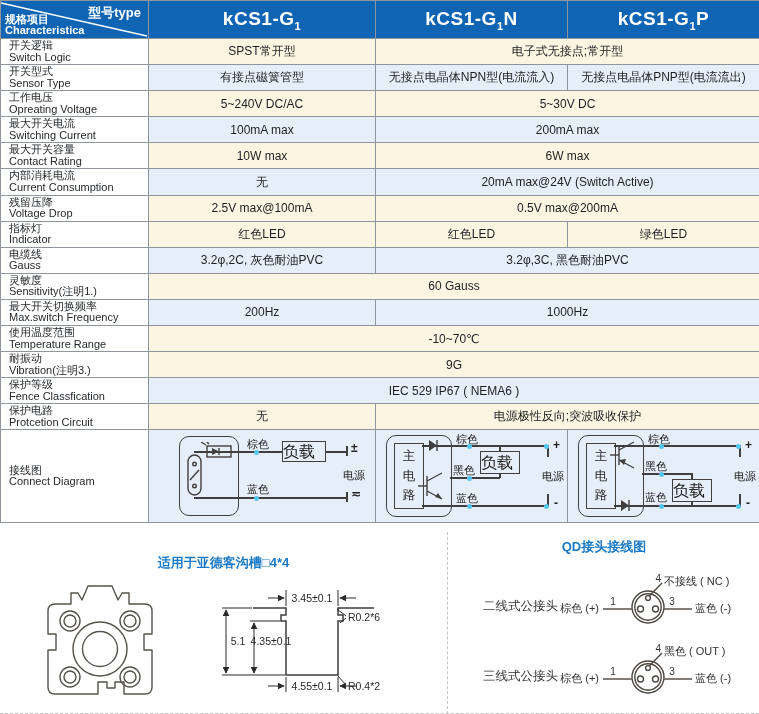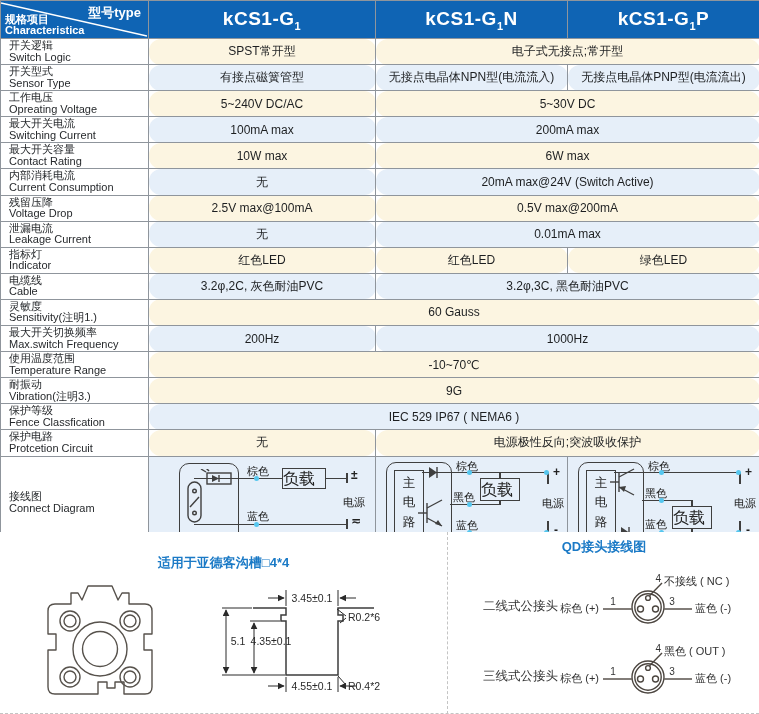--- a/index.html
+++ b/index.html
@@ -12,21 +12,21 @@
   th.model{color:#fff;font-size:19px;font-weight:bold;letter-spacing:.5px;}
   th.model sub{font-size:11px;}
   th.corner{overflow:hidden;}
   .corner-svg{position:absolute;left:0;top:0;}
   .corner-tr{position:absolute;right:7px;top:3px;color:#fff;font-size:13px;font-weight:bold;margin-left:12px;}
   .corner-bl{position:absolute;left:4px;bottom:1px;color:#fff;font-size:11px;font-weight:bold;line-height:1.05;text-align:left;}
   .corner-bl span{display:block;}
   tr.sr{height:23.6px;}
   td.lbl{background:#fff;text-align:left;padding:1px 2px 1px 8px;font-size:11px;color:#26292c;line-height:1.05;}
   td.lbl .zh,td.lbl .en{display:block;}
-  td.val{text-align:center;font-size:12px;color:#1d1f21;padding:0 8px;border-radius:12px;}
+  td.val{text-align:center;font-size:12px;color:#1d1f21;padding:0 8px;}
   tr.cream td.val{background:#fcf5e1;}
   tr.lblue td.val{background:#e6eff9;}
   tr.connect{height:92px;}
   td.diagcell{padding:0;background:#e6eff9;}
 
   
   .diag{position:relative;width:100%;height:92px;overflow:hidden;}
   .sbody{position:absolute;border:1.6px solid #3f3f3f;border-radius:10px;}
   .mbox{position:absolute;border:1.5px solid #3f3f3f;background:#e6eff9;}
   .mc{width:15px;margin:3px auto 0;font-size:12.5px;line-height:19.5px;word-break:break-all;text-align:center;color:#222;}
@@ -133,41 +133,33 @@
           <td class="val" colspan="2">20mA max@24V (Switch Active)</td>
         </tr>
       <tr class="sr cream">
           <td class="lbl">
             <span class="zh">残留压降</span>
             <span class="en">Voltage Drop</span>
           </td>
           <td class="val">2.5V max@100mA</td>
           <td class="val" colspan="2">0.5V max@200mA</td>
         </tr>
-      <tr class="sr lblue">
-          <td class="lbl">
-            <span class="zh">泄漏电流</span>
-            <span class="en">Leakage Current</span>
-          </td>
-          <td class="val">无</td>
-          <td class="val" colspan="2">0.01mA max</td>
-        </tr>
       <tr class="sr cream">
           <td class="lbl">
             <span class="zh">指标灯</span>
             <span class="en">Indicator</span>
           </td>
           <td class="val">红色LED</td>
           <td class="val">红色LED</td>
           <td class="val">绿色LED</td>
         </tr>
       <tr class="sr lblue">
           <td class="lbl">
             <span class="zh">电缆线</span>
-            <span class="en">Cable</span>
+            <span class="en">Gauss</span>
           </td>
           <td class="val">3.2φ,2C, 灰色耐油PVC</td>
           <td class="val" colspan="2">3.2φ,3C, 黑色耐油PVC</td>
         </tr>
       <tr class="sr cream">
           <td class="lbl">
             <span class="zh">灵敏度</span>
             <span class="en">Sensitivity(注明1.)</span>
           </td>
           <td class="val" colspan="3">60 Gauss</td>

